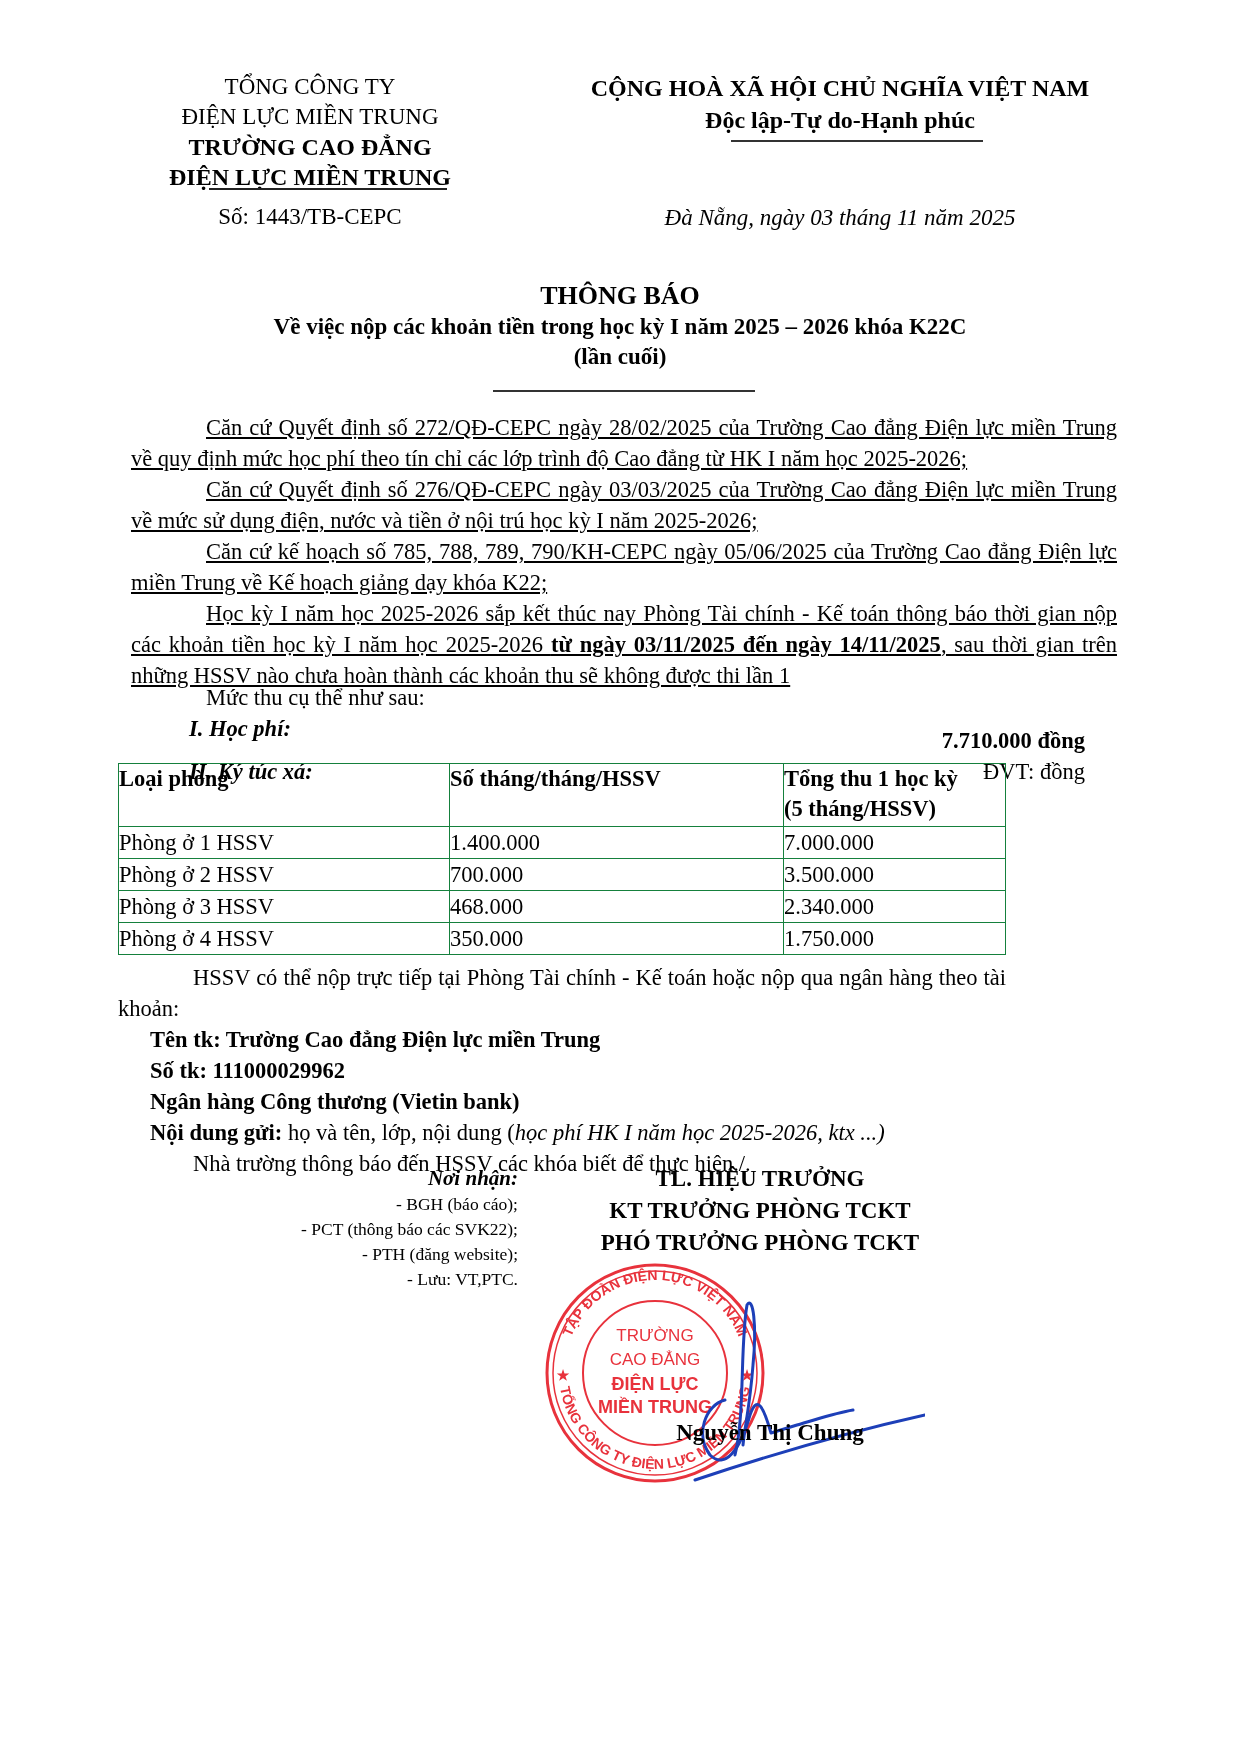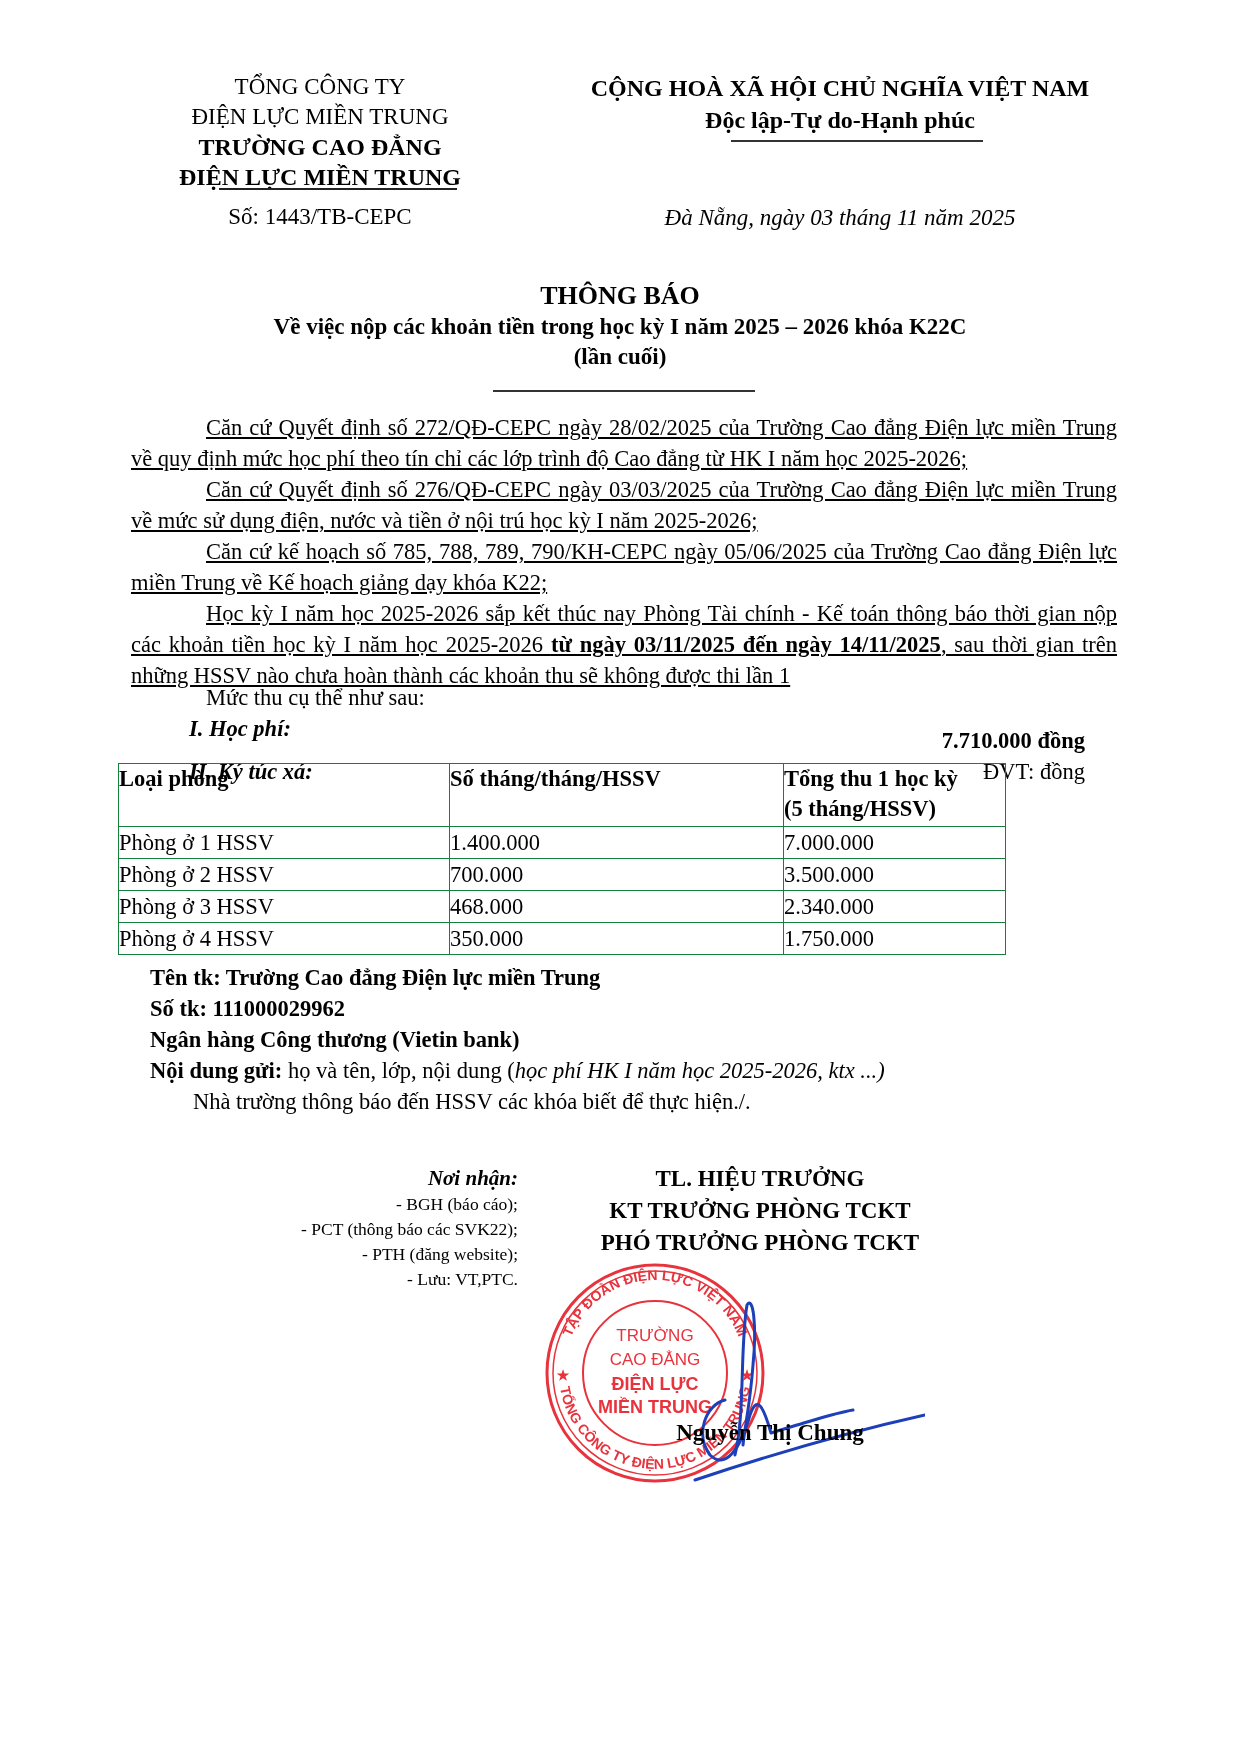--- a/index.html
+++ b/index.html
@@ -1,21 +1,21 @@
 <!DOCTYPE html>
 <html><head>
 <meta charset="utf-8">
 <style>
   html, body { margin: 0; padding: 0; background: #ffffff; }
   body { width: 1241px; height: 1755px; position: relative; overflow: hidden; color: #000; font-family: "Liberation Serif", "DejaVu Serif", serif; }
   .abs { position: absolute; }
   .b { font-weight: bold; margin-top: 12px; }
 
   
-  .hdr-left { left: 150px; top: 72px; width: 340px; text-align: center; font-size: 23px; line-height: 30px; }
+  .hdr-left { left: 140px; top: 72px; width: 340px; text-align: center; font-size: 23px; line-height: 30px; }
   .hdr-left .line { display: block; white-space: nowrap; }
   .hdr-left .bold { font-weight: bold; font-size: 24px; }
   .hdr-left .uline-wrap { position: relative; display: inline-block; }
   .hdr-left .uline { position: absolute; left: 40px; right: 4px; bottom: 2px; height: 2px; background: #222; }
   .hdr-left .docno { margin-top: 10px; display: block; }
 
   
   .hdr-right { left: 545px; top: 72px; width: 590px; text-align: center; font-weight: bold; font-size: 24px; line-height: 32px; }
   .hdr-right .motto-wrap { position: relative; display: inline-block; }
   .hdr-right .motto-line { position: absolute; left: 26px; right: -8px; bottom: -6px; height: 2px; background: #333; }
@@ -132,20 +132,21 @@
     </tr>
     <tr>
       <td>Phòng ở 4 HSSV</td>
       <td>350.000</td>
       <td>1.750.000</td>
     </tr>
   </tbody>
 </table>
 
 <div class="abs payment" style="top:962px; left:118px; width:888px;">
+  <p class="p-indent">HSSV có thể nộp trực tiếp tại Phòng Tài chính - Kế toán hoặc nộp qua ngân hàng theo tài khoản:</p>
   <p class="acc b">Tên tk: Trường Cao đẳng Điện lực miền Trung</p>
   <p class="acc b">Số tk: 111000029962</p>
   <p class="acc b">Ngân hàng Công thương (Vietin bank)</p>
   <p class="acc"><b>Nội dung gửi:</b><span> họ và tên, lớp, nội dung (</span><i>học phí HK I năm học 2025-2026, ktx ...)</i></p>
   <p class="p-indent">Nhà trường thông báo đến HSSV các khóa biết để thực hiện./.</p>
 </div>
 
 <div class="abs recipients" style="top:1165px; left:118px;">
   <div class="head">Nơi nhận:</div>
   <ul>

